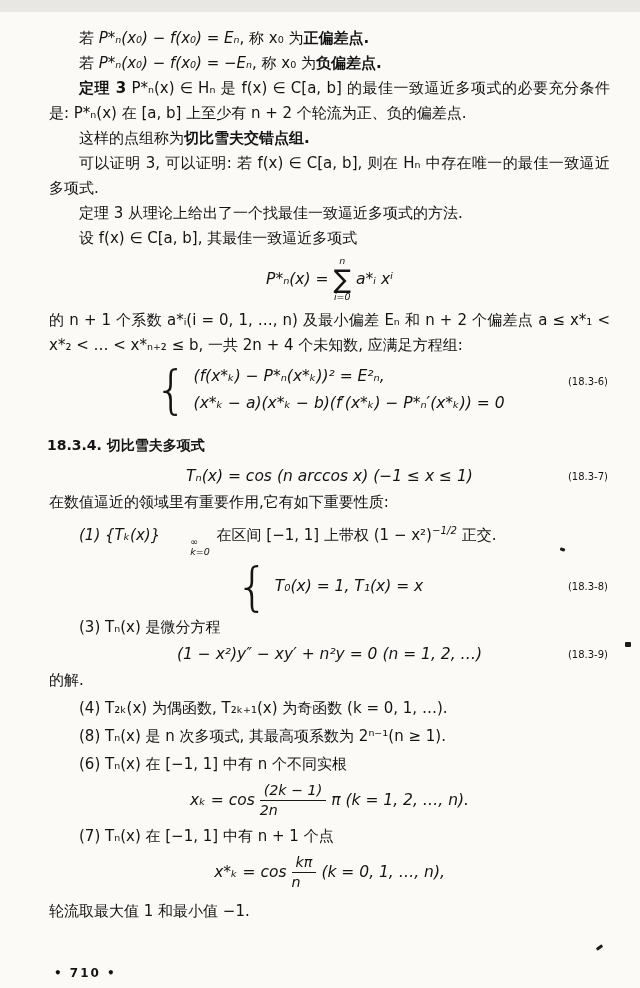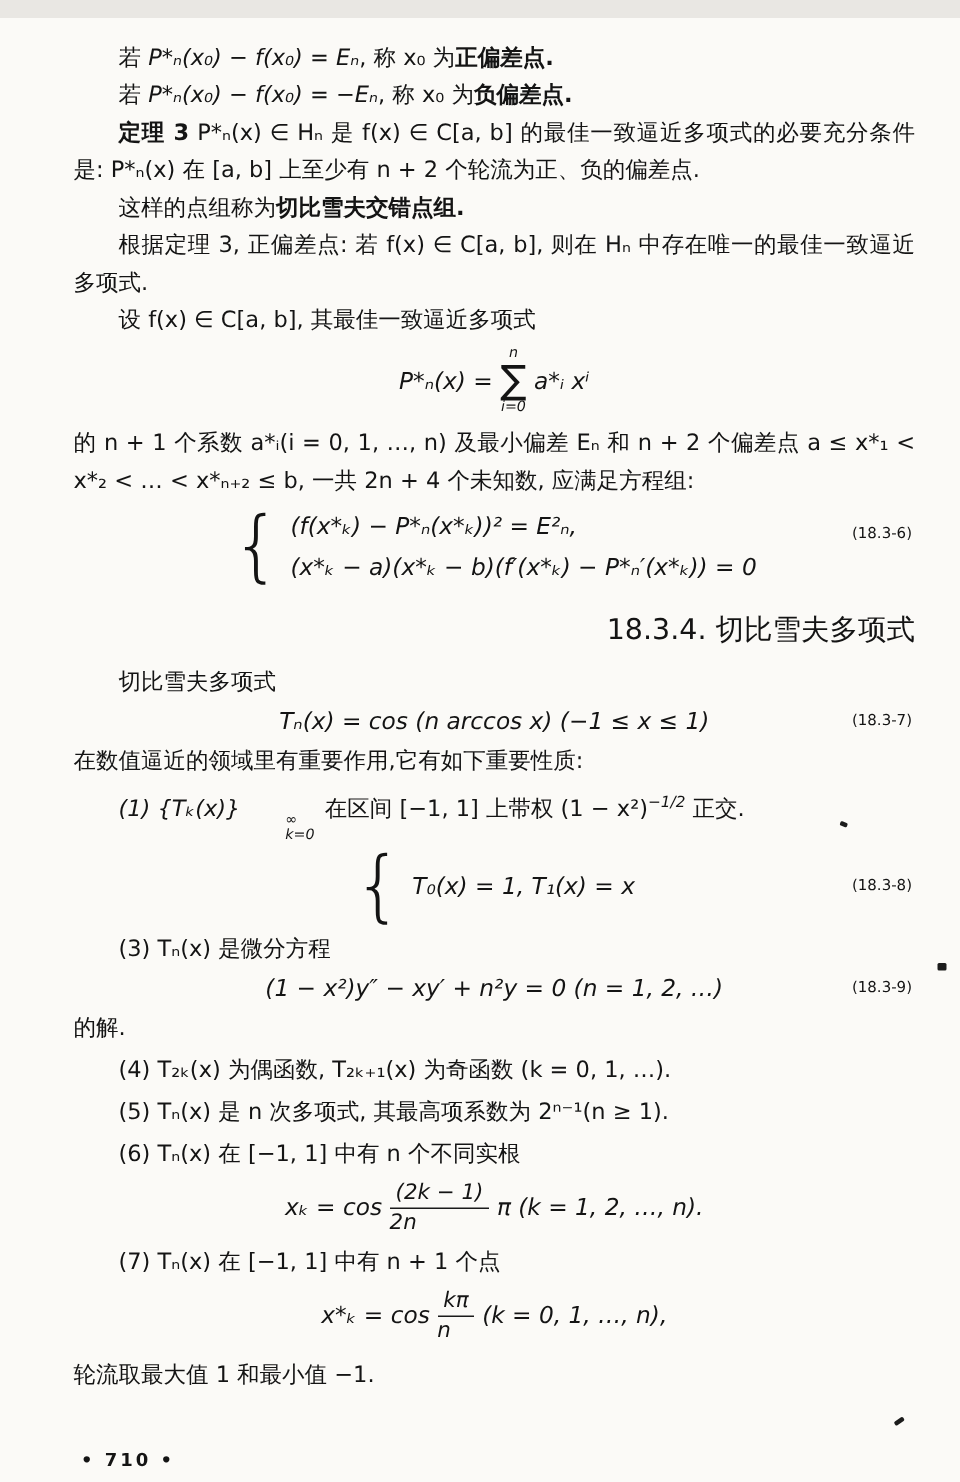--- a/index.html
+++ b/index.html
@@ -84,25 +84,24 @@
     align-items: flex-start;
     font-size: 9.5px;
     line-height: 1.1;
     vertical-align: -5px;
     font-style: italic;
     margin-right: 2px;
   }
   .sup { font-size: 0.68em; vertical-align: super; }
 
   .section-heading {
-    font-size: 19px;
-    font-weight: 400;
+    font-size: 14px;
+    font-weight: 700;
     margin: 16px 0 10px -2px;
     line-height: 24px;
-    text-align: right;
   }
 
   .prop { margin: 3px 0; }
 
   .footer {
     position: absolute;
     left: 54px;
     bottom: 20px;
     font-size: 12px;
     font-weight: 700;
@@ -120,22 +119,23 @@
 <div class="page">
 
   <p class="para indent"><span>若 </span><span class="math">P*ₙ(x₀) − f(x₀) = Eₙ</span><span>, 称 x₀ 为</span><span class="bold">正偏差点.</span></p>
 
   <p class="para indent"><span>若 </span><span class="math">P*ₙ(x₀) − f(x₀) = −Eₙ</span><span>, 称 x₀ 为</span><span class="bold">负偏差点.</span></p>
 
   <p class="para indent"><span class="bold">定理 3</span><span>  P*ₙ(x) ∈ Hₙ 是 f(x) ∈ C[a, b] 的最佳一致逼近多项式的必要充分条件是: P*ₙ(x) 在 [a, b] 上至少有 n + 2 个轮流为正、负的偏差点.</span></p>
 
   <p class="para indent"><span>这样的点组称为</span><span class="bold">切比雪夫交错点组.</span></p>
 
-  <p class="para indent">根据定理 3, 正偏差点: 若 f(x) ∈ C[a, b], 则在 Hₙ 中存在唯一的最佳一致逼近多项式.</p>
-
+  <p class="para indent">可以证明 3, 可以证明: 若 f(x) ∈ C[a, b], 则在 Hₙ 中存在唯一的最佳一致逼近多项式.</p>
+
+  <p class="para indent">定理 3 从理论上给出了一个找最佳一致逼近多项式的方法.</p>
 
   <p class="para indent">设 f(x) ∈ C[a, b], 其最佳一致逼近多项式</p>
 
   <div class="eqrow">
     <span class="math">P*ₙ(x) =</span>
     <span class="sum-stack">
       <span class="sum-lim">n</span>
       <span class="sum-sym">∑</span>
       <span class="sum-lim">i=0</span>
     </span>
@@ -152,21 +152,20 @@
           <div>(f(x*ₖ) − P*ₙ(x*ₖ))² = E²ₙ,</div>
           <div>(x*ₖ − a)(x*ₖ − b)(f′(x*ₖ) − P*ₙ′(x*ₖ)) = 0</div>
         </div>
       </div>
     </div>
     <span class="eqnum">(18.3-6)</span>
   </div>
 
   <h2 class="section-heading">18.3.4. 切比雪夫多项式</h2>
 
-  <p class="para indent">切比雪夫多项式</p>
 
   <div class="eqrow">
     <span class="math">Tₙ(x) = cos (n arccos x)  (−1 ≤ x ≤ 1)</span>
     <span class="eqnum">(18.3-7)</span>
   </div>
 
   <p class="para">在数值逼近的领域里有重要作用,它有如下重要性质:</p>
 
   <p class="para indent prop"><span class="math">(1) {Tₖ(x)}</span><span class="supsub">
         <span>∞</span>
@@ -188,21 +187,21 @@
 
   <div class="eqrow">
     <span class="math">(1 − x²)y″ − xy′ + n²y = 0  (n = 1, 2, …)</span>
     <span class="eqnum">(18.3-9)</span>
   </div>
 
   <p class="para">的解.</p>
 
   <p class="para indent prop">(4) T₂ₖ(x) 为偶函数, T₂ₖ₊₁(x) 为奇函数 (k = 0, 1, …).</p>
 
-  <p class="para indent prop">(5) Tₙ(x) 是 n 次多项式, 其最高项系数为 2ⁿ⁻¹(n ≥ 1).</p>
+  <p class="para indent prop">(8) Tₙ(x) 是 n 次多项式, 其最高项系数为 2ⁿ⁻¹(n ≥ 1).</p>
 
   <p class="para indent prop">(6) Tₙ(x) 在 [−1, 1] 中有 n 个不同实根</p>
 
   <div class="eqrow">
     <span class="math">xₖ = cos</span>
     <span class="frac math">
       <span class="frac-num">(2k − 1)</span>
       <span class="frac-den">2n</span>
     </span>
     <span class="math">π  (k = 1, 2, …, n).</span>

